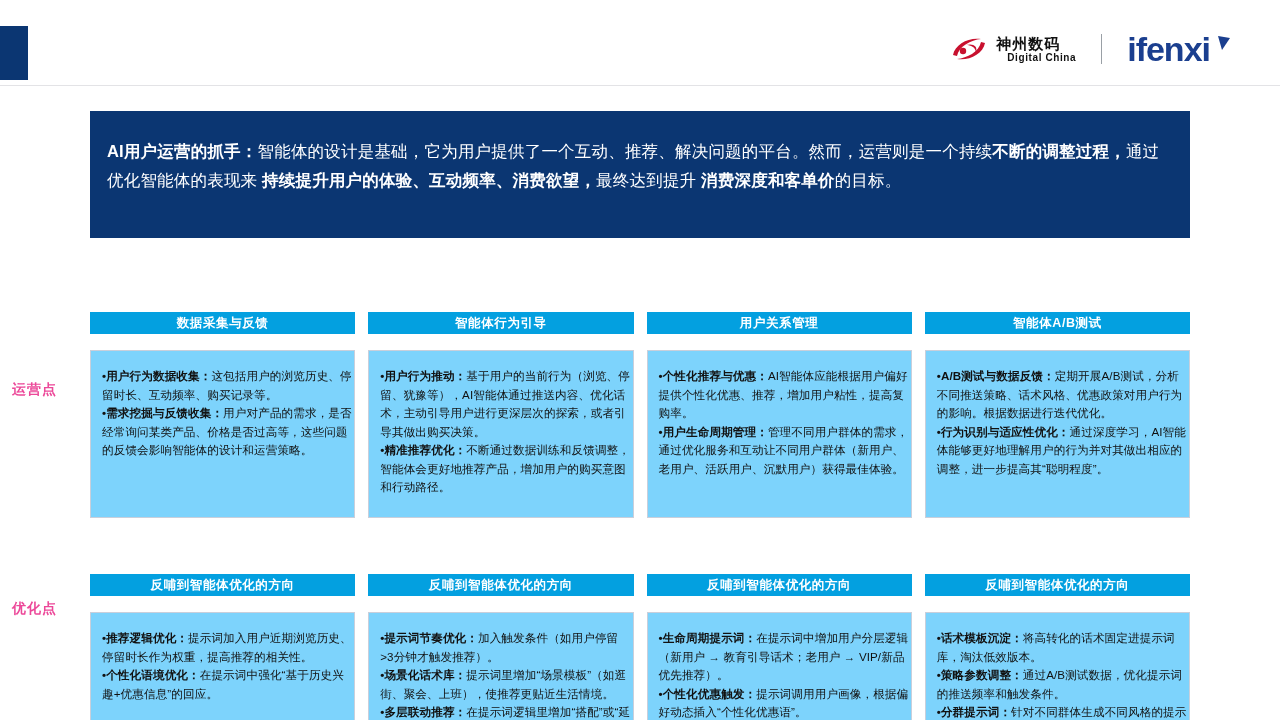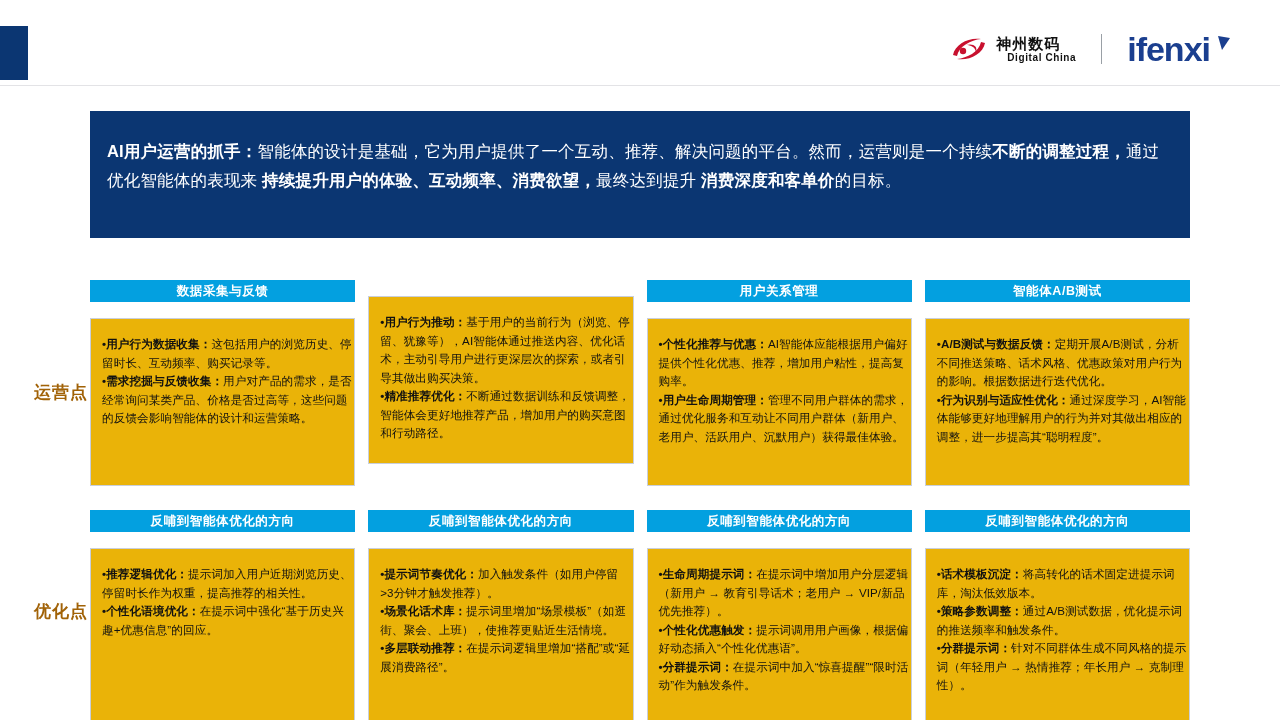--- a/index.html
+++ b/index.html
@@ -119,24 +119,24 @@
     font-weight: bold;
     letter-spacing: .2px;
   }
   .hero-text .reg { font-weight: normal; }
 
   
   .row-label {
     position: absolute;
     left: 12px;
     width: 76px;
-    text-align: right;
-    font-size: 17px;
-    font-weight: bold;
-    color: #a16207;
+    text-align: left;
+    font-size: 14px;
+    font-weight: bold;
+    color: #ec4899;
     letter-spacing: 1px;
   }
   .row-label.r1 { top: 381px; }
   .row-label.r2 { top: 600px; }
 
   
   .grid {
     position: absolute;
     left: 90px;
     top: 280px;
@@ -144,33 +144,34 @@
   }
   .grid-row {
     display: flex;
     gap: 13px;
   }
   .grid-row.row2 { margin-top: 24px; }
   .col {
     width: 268px;
     display: flex;
     flex-direction: column;
+    margin-top: 32px;
   }
   .col-head {
     background: #03a0e0;
     color: #ffffff;
     font-size: 12.5px;
     font-weight: bold;
     letter-spacing: .6px;
     text-align: center;
     height: 22px;
     line-height: 22px;
   }
   .col-body {
-    background: #eab308;
+    background: #7dd3fc;
     border: 1px solid #c9cfdb;
     border-top: none;
     box-sizing: border-box;
     padding: 16px 1px 14px 11px;
     font-size: 11.6px;
     line-height: 18.5px;
     color: #111;
     letter-spacing: .1px;
   }
   .grid-row.row1 .col-body { height: 168px; margin-top: 16px; border-top: 1px solid #c9cfdb; }
@@ -228,20 +229,21 @@
   <div class="grid-row row1">
     <div class="col">
       <div class="col-head">数据采集与反馈</div>
       <div class="col-body">
         <p class="bullet"><b>•用户行为数据收集：</b><span>这包括用户的浏览历史、停留时长、互动频率、购买记录等。</span></p>
         <p class="bullet"><b>•需求挖掘与反馈收集：</b><span>用户对产品的需求，是否经常询问某类产品、价格是否过高等，这些问题的反馈会影响智能体的设计和运营策略。</span></p>
       </div>
     </div>
 
     <div class="col">
+      <div class="col-head">智能体行为引导</div>
       <div class="col-body">
         <p class="bullet"><b>•用户行为推动：</b><span>基于用户的当前行为（浏览、停留、犹豫等），AI智能体通过推送内容、优化话术，主动引导用户进行更深层次的探索，或者引导其做出购买决策。</span></p>
         <p class="bullet"><b>•精准推荐优化：</b><span>不断通过数据训练和反馈调整，智能体会更好地推荐产品，增加用户的购买意图和行动路径。</span></p>
       </div>
     </div>
 
     <div class="col">
       <div class="col-head">用户关系管理</div>
       <div class="col-body">
         <p class="bullet"><b>•个性化推荐与优惠：</b><span>AI智能体应能根据用户偏好提供个性化优惠、推荐，增加用户粘性，提高复购率。</span></p>

